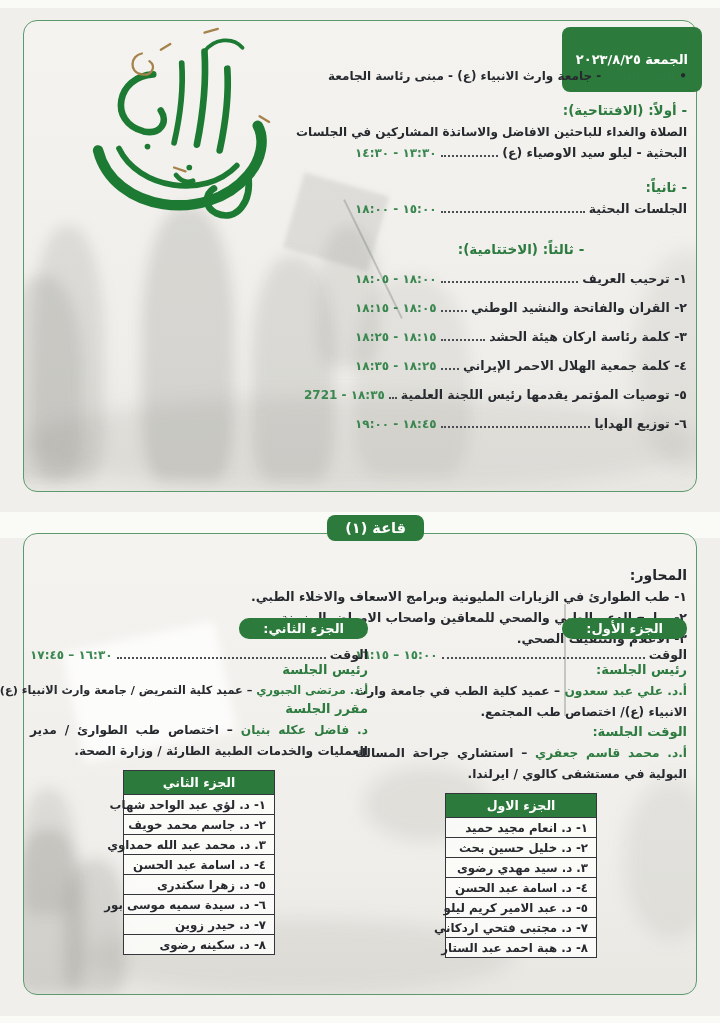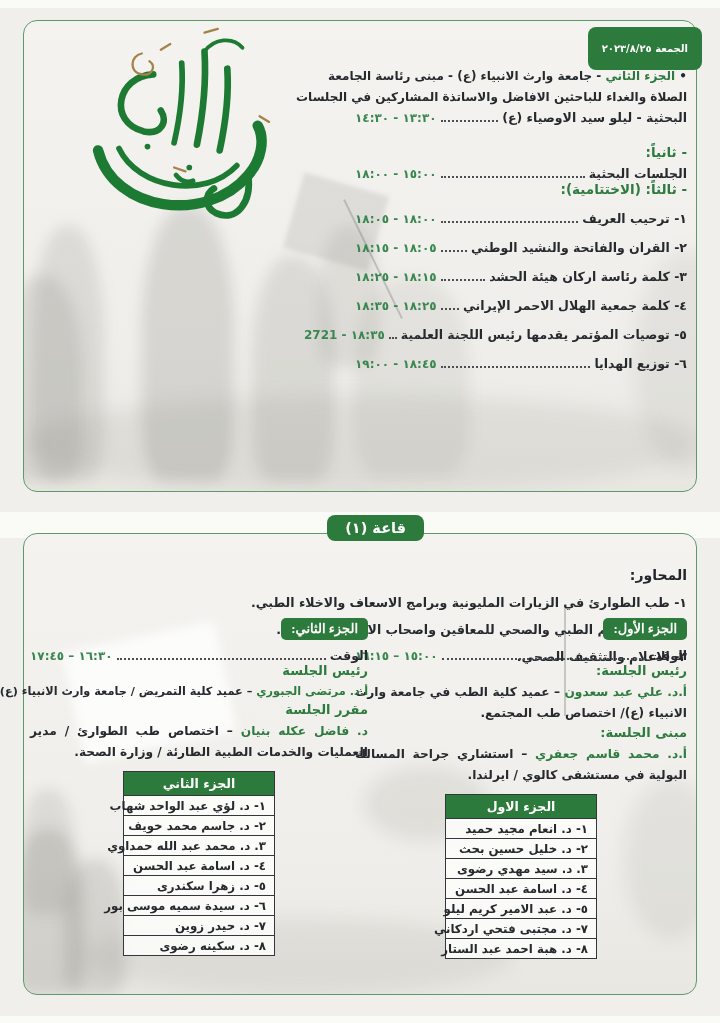--- a/index.html
+++ b/index.html
@@ -27,39 +27,39 @@
   .blob{position:absolute;background:rgba(110,110,106,.16);filter:blur(7px);border-radius:45% 45% 22% 22%;}
   .soft{position:absolute;filter:blur(9px);background:rgba(120,118,112,.11);border-radius:50%;}
   .flag{position:absolute;background:rgba(150,150,146,.22);filter:blur(2px);}
   .pole{position:absolute;width:2px;background:rgba(115,120,115,.35);}
   .whiteflag{position:absolute;background:rgba(255,255,255,.78);filter:blur(5px);}
 
   .badge{
     background:#2d7b3c;color:#fff;border-radius:8px;
     font-weight:700;text-align:center;
   }
-  .date-badge{position:absolute;top:6px;right:-6px;padding:16px 14px;font-size:10px;}
+  .date-badge{position:absolute;top:6px;right:-6px;padding:25px 14px;font-size:13px;}
   .hall-badge{position:absolute;top:-19px;right:272px;padding:5px 18px;font-size:14.5px;}
-  .part-badge{display:inline-block;padding:3px 10px;font-size:13px;border-radius:5px;font-family:Liberation Serif, serif;}
+  .part-badge{display:inline-block;padding:3px 24px;font-size:13px;border-radius:10px;}
 
   .green{color:#2e7b40;}
   .h{color:#2e7b40;font-size:13.5px;}
   .c1-content{position:absolute;top:48px;right:9px;width:332px;font-size:12.5px;}
   .intro{font-size:12px;white-space:nowrap;}
-  .mt1{margin-top:19px;} .mt2{margin-top:7px;} .mt3{}
+  .mt1{margin-top:19px;} .mt2{margin-top:7px;} .mt3{margin-top:25px;text-align:center;}
   .para{font-size:12px;white-space:nowrap;}
   .row{display:flex;align-items:flex-end;margin-top:6px;}
   .row .lbl{white-space:nowrap;font-size:12.5px;}
   .dots{flex:1;border-bottom:2px dotted #4a4d52;margin:0 4px;transform:translateY(-3px);min-width:8px;}
   .time{color:#3a8750;font-size:12px;white-space:nowrap;}
   .items .row{margin-top:14px;}
 
   .axes{position:absolute;top:-3px;right:9px;width:655px;}
   .axes-title{font-size:14px;color:#23262b;margin-top:36px;}
-  .axes div.ax{font-size:12.5px;margin-top:12px;white-space:nowrap;}
+  .axes div.ax{font-size:12.5px;margin-top:6px;white-space:nowrap;}
 
   .col{position:absolute;top:84px;width:332px;}
   .col-first{right:9px;}
   .col-second{left:6px;width:338px;}
   .col .row{margin-top:8px;}
   .sect{color:#2e7b40;font-size:13px;margin-top:0;}
   .pp{font-size:12.2px;line-height:1.75;margin-top:4px;text-align:justify;}
   .pp .nm{color:#2e7b40;}
   .fit{white-space:nowrap;font-size:11.3px;text-align:right;}
 
@@ -113,20 +113,21 @@
   </svg>
 
   <div class="badge date-badge">الجمعة ٢٠٢٣/٨/٢٥</div>
 
   <div class="c1-content">
     <div class="intro">
       <span>•</span>
       <span class="green">الجزء الثاني</span><span> - جامعة وارث الانبياء (ع) - مبنى رئاسة الجامعة</span>
     </div>
 
+    <div class="h mt1">- أولاً: (الافتتاحية):</div>
     <div class="para mt2">الصلاة والغداء للباحثين الافاضل والاساتذة المشاركين في الجلسات</div>
     <div class="row">
       <span class="lbl">البحثية - ليلو سيد الاوصياء (ع)</span>
       <span class="dots"></span>
       <span class="time">١٣:٣٠ - ١٤:٣٠</span>
     </div>
 
     <div class="h mt1">- ثانياً:</div>
     <div class="row">
       <span class="lbl">الجلسات البحثية</span>
@@ -199,21 +200,21 @@
 
   <div class="col col-first">
     <span class="badge part-badge">الجزء الأول:</span>
     <div class="row">
       <span class="lbl">الوقت</span>
       <span class="dots"></span>
       <span class="time">١٥:٠٠ – ١٦:١٥</span>
     </div>
     <div class="sect">رئيس الجلسة:</div>
     <div class="pp"><span class="nm">أ.د. علي عبد سعدون</span><span> – عميد كلية الطب في جامعة وارث الانبياء (ع)/ اختصاص طب المجتمع.</span></div>
-    <div class="sect">مبنى الجلسة:</div>
+    <div class="sect">الوقت الجلسة:</div>
     <div class="pp"><span class="nm">أ.د. محمد قاسم جعفري</span><span> – استشاري جراحة المسالك البولية في مستشفى كالوي / ايرلندا.</span></div>
     <div class="ttable">
       <div class="thead">الجزء الاول</div>
       <div>
 
       <div class="trow">١- د. انعام مجيد حميد</div>
           <div class="trow">٢- د. خليل حسين بحث</div>
           <div class="trow">٣. د. سيد مهدي رضوى</div>
           <div class="trow">٤- د. اسامة عبد الحسن</div>
           <div class="trow">٥- د. عبد الامير كريم ليلو</div>

